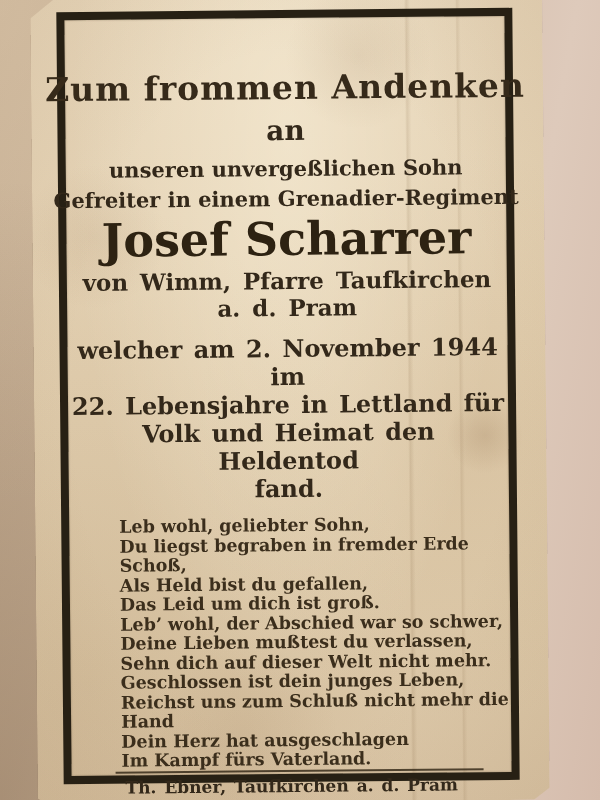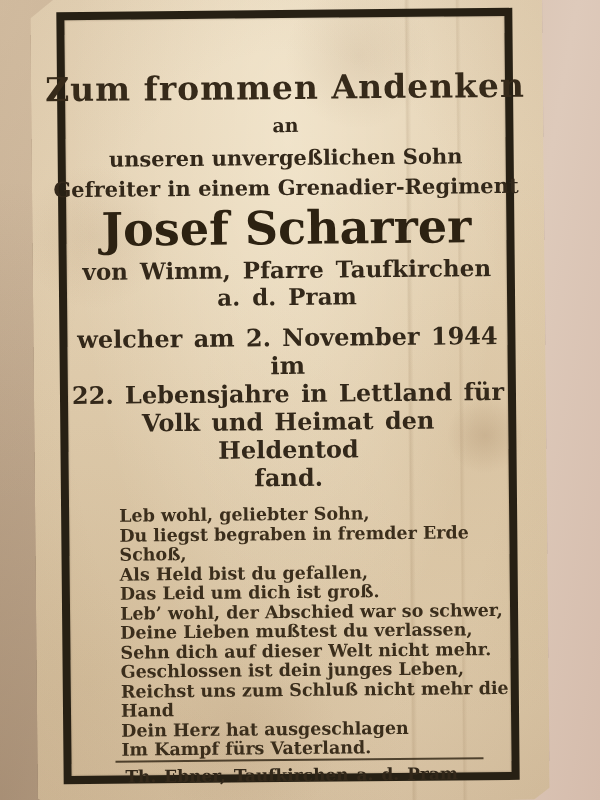--- a/index.html
+++ b/index.html
@@ -71,21 +71,21 @@
   .title {
     margin-top: 12px;
     font-size: 33px;
     font-weight: bold;
     letter-spacing: 1px;
     white-space: nowrap;
     color: #362a1a;
   }
   .an {
     margin-top: 7px;
-    font-size: 19px;
+    font-size: 28px;
     font-weight: bold;
   }
   .sub1 {
     margin-top: 9px;
     font-size: 21px;
     font-weight: bold;
   }
   .sub2 {
     margin-top: 5px;
     font-size: 21px;

